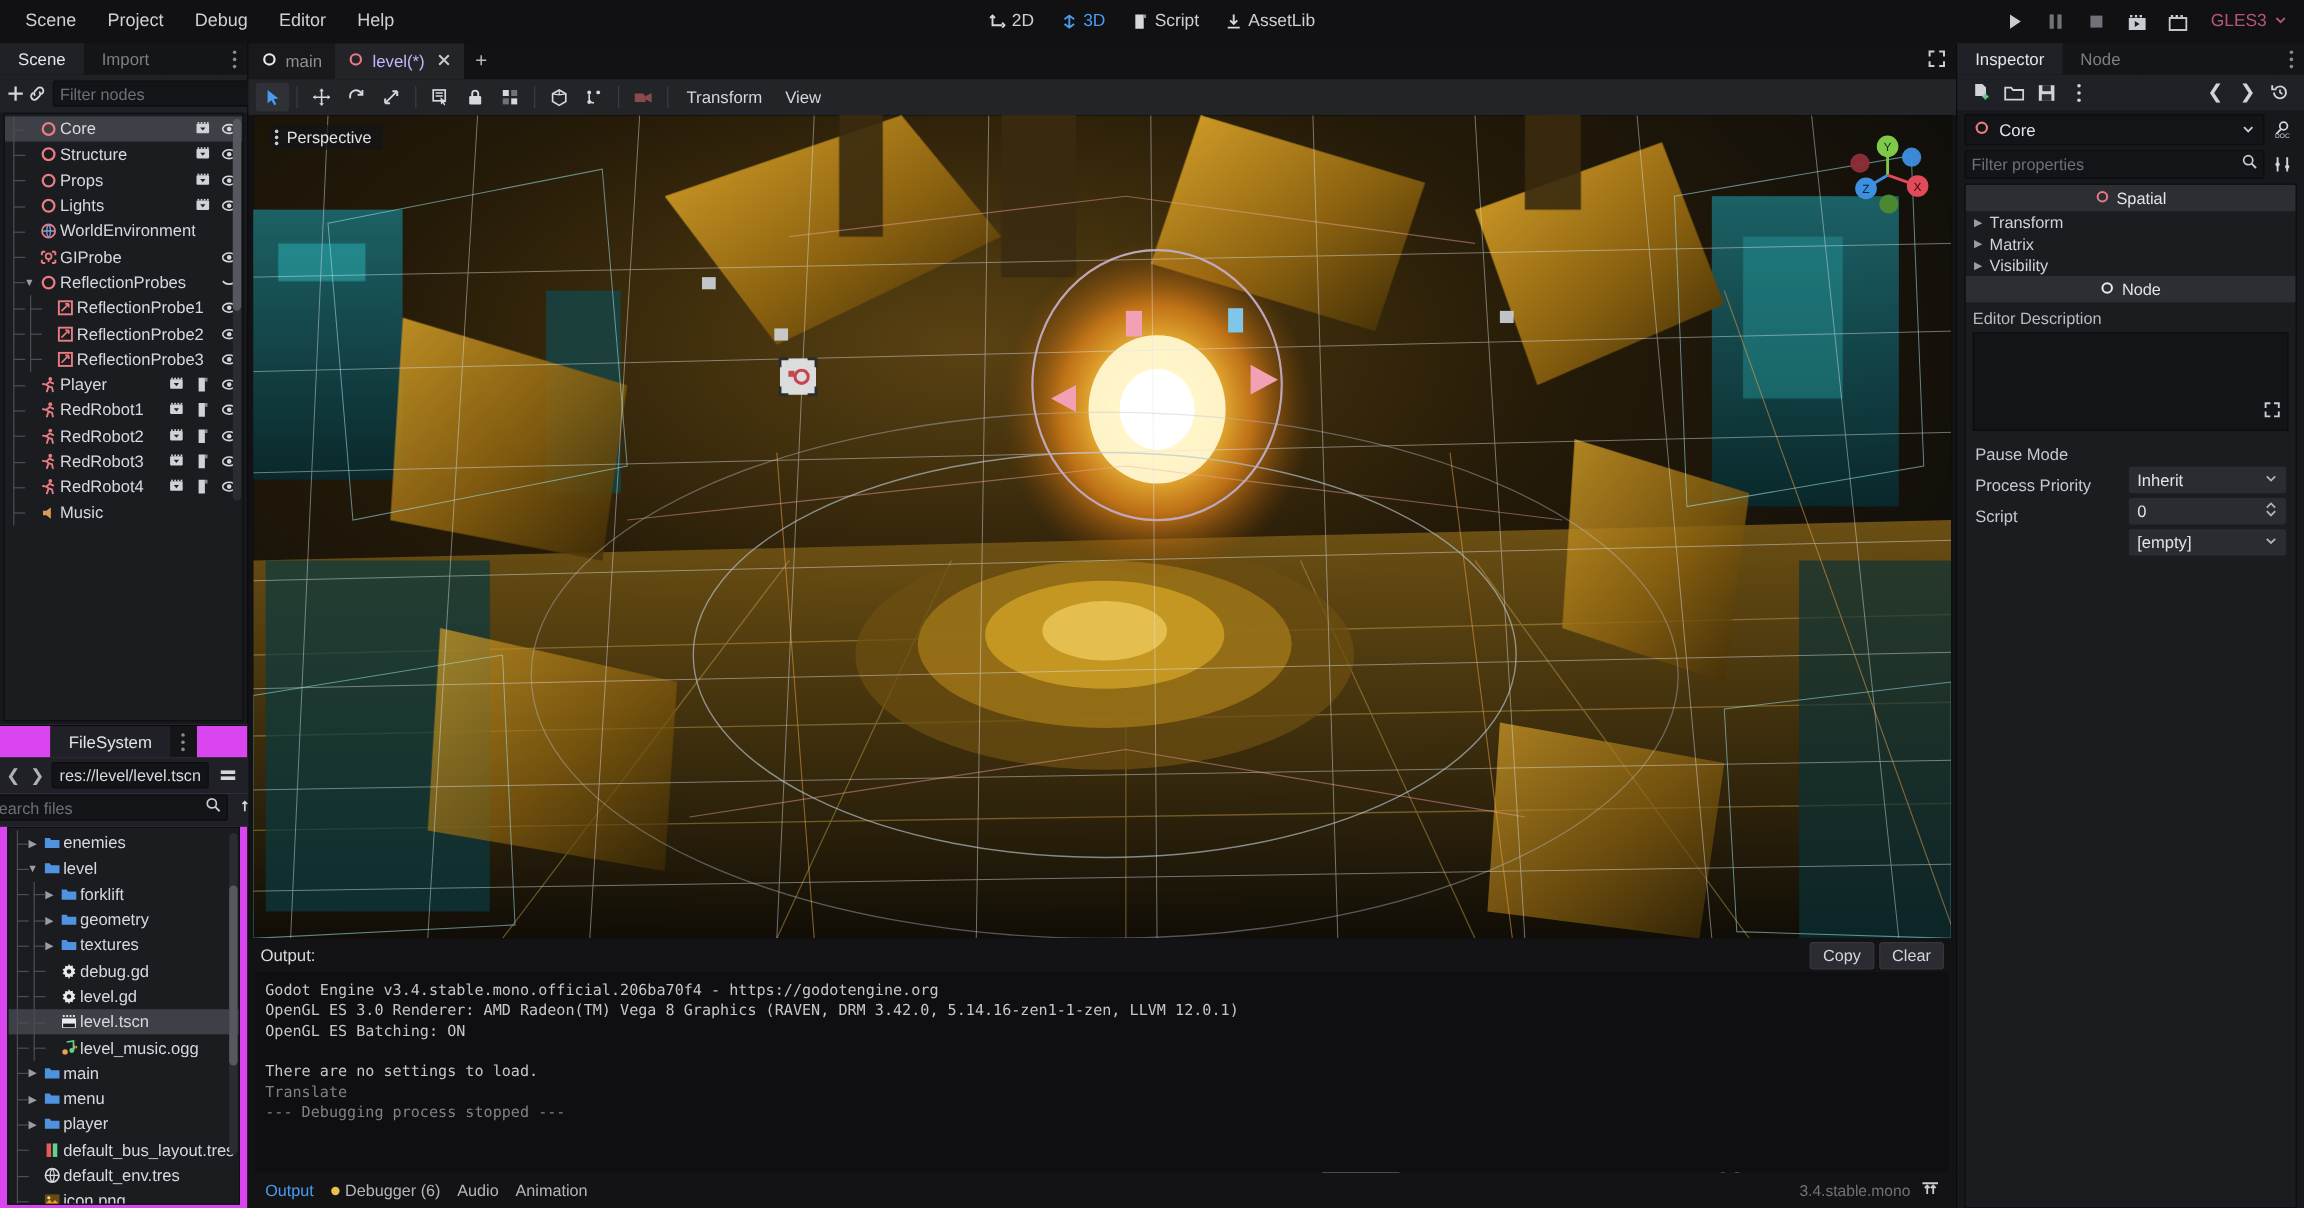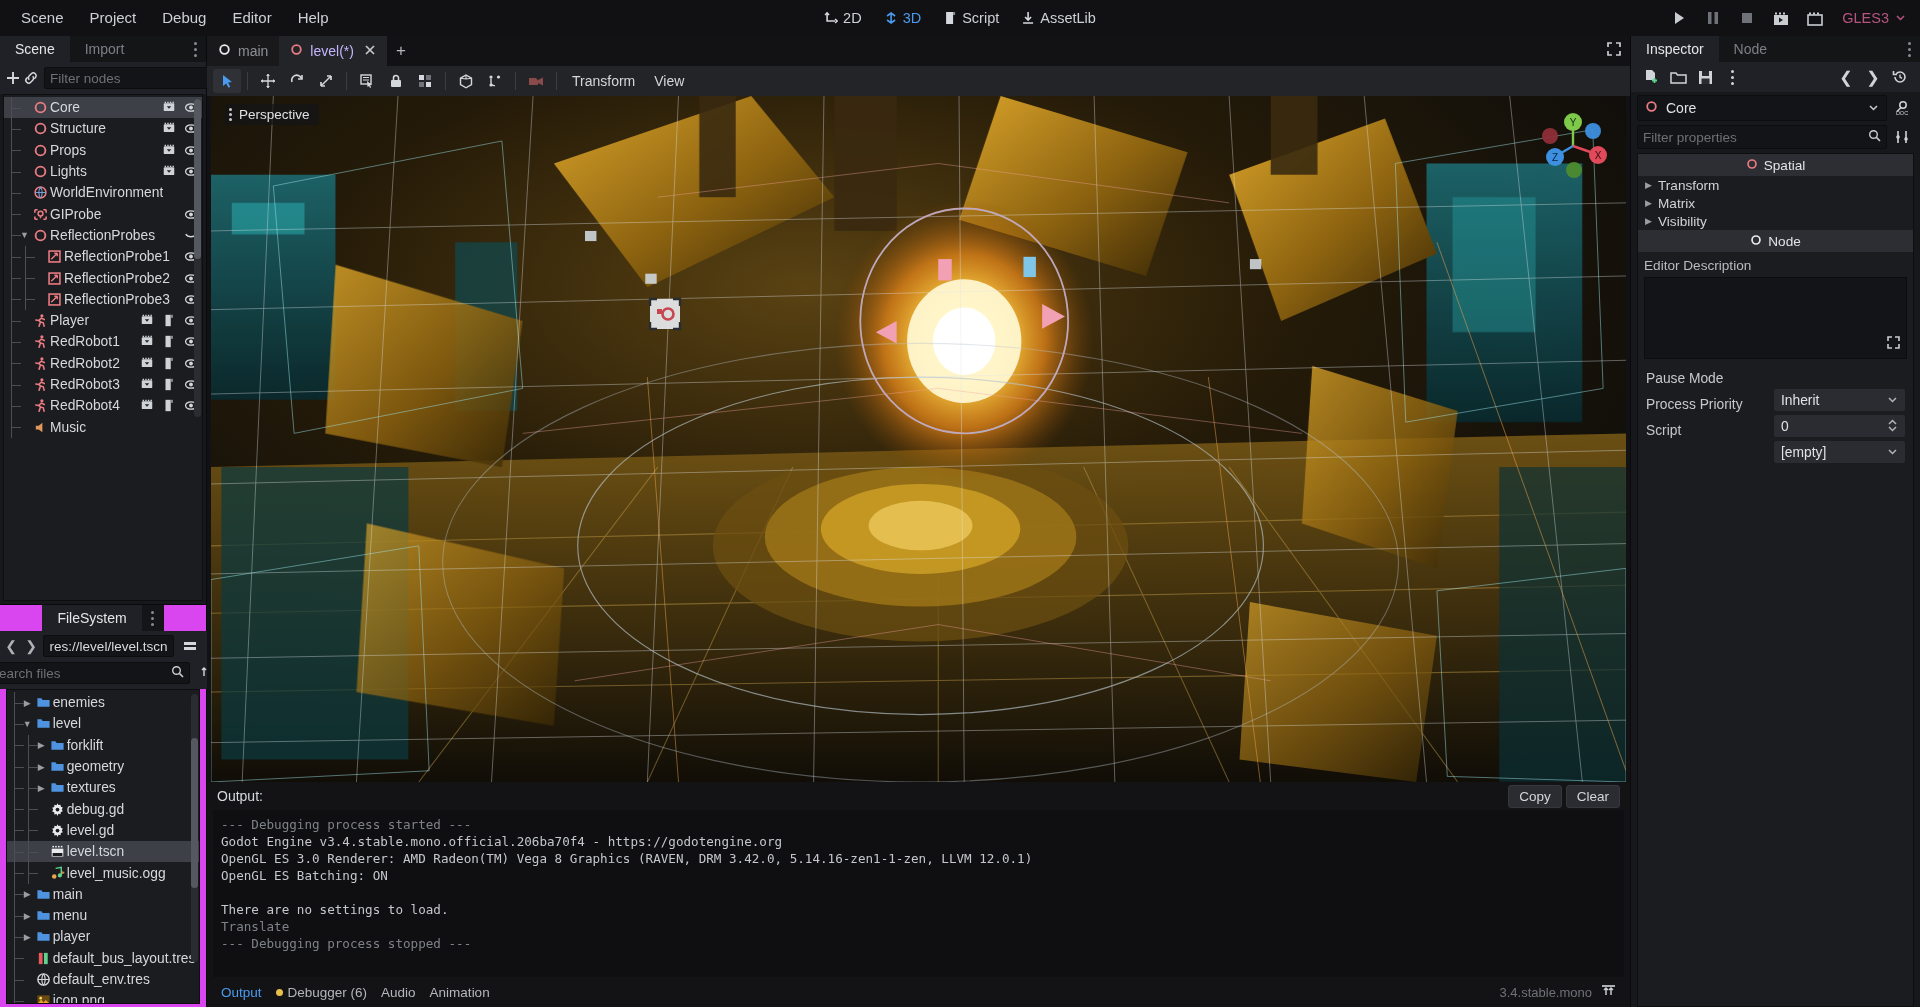--- a/index.html
+++ b/index.html
@@ -1317,21 +1317,20 @@
 
         <div class="out-head">
           <div class="out-title">Output:</div>
           <div class="out-btns">
             <div class="obtn">Copy</div>
             <div class="obtn">Clear</div>
           </div>
         </div>
 
         <div class="out-log" id="out-log">
-            <div class="log-dim">--- Debugging process started ---</div>
             <div>Godot Engine v3.4.stable.mono.official.206ba70f4 - https://godotengine.org</div>
             <div>OpenGL ES 3.0 Renderer: AMD Radeon(TM) Vega 8 Graphics (RAVEN, DRM 3.42.0, 5.14.16-zen1-1-zen, LLVM 12.0.1)</div>
             <div>OpenGL ES Batching: ON</div>
             <div>&nbsp;</div>
             <div>There are no settings to load.</div>
             <div class="log-dim">Translate</div>
             <div class="log-dim">--- Debugging process stopped ---</div>
           </div>
 
         <div class="bottom-bar">

